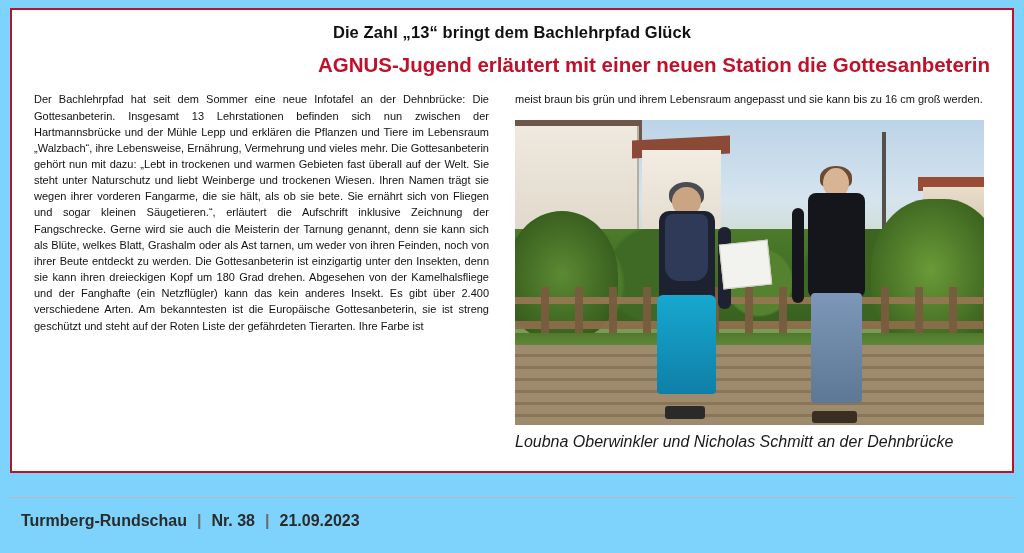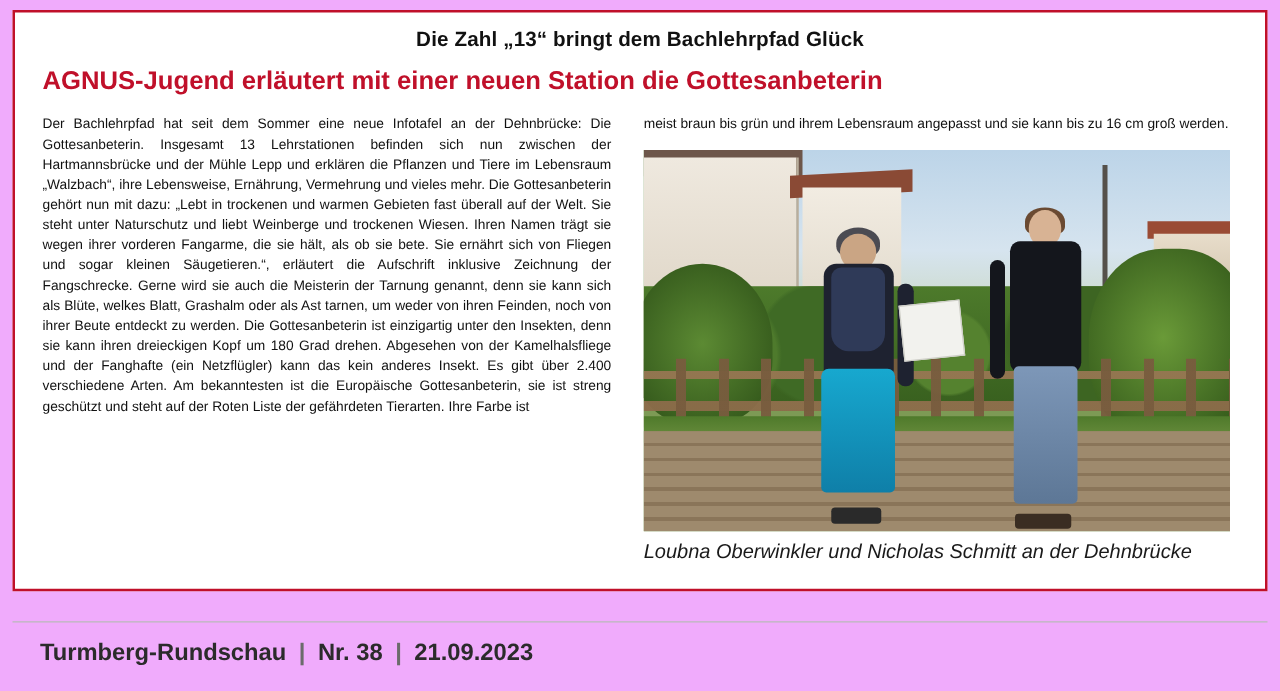--- a/index.html
+++ b/index.html
@@ -12,21 +12,21 @@
     height: 553px;
     font-family: "Liberation Sans", sans-serif;
     color: #000000;
     overflow: hidden;
   }
   .page {
     position: relative;
     width: 1024px;
     height: 553px;
     box-sizing: border-box;
-    background: #f0abfc;
+    background: #7dd3fc;
   }
   
   .article-frame {
     position: absolute;
     left: 10px;
     top: 8px;
     width: 1004px;
     height: 465px;
     box-sizing: border-box;
     border: 2px solid #c0102a;
@@ -36,21 +36,21 @@
   .kicker {
     text-align: center;
     font-size: 16.5px;
     font-weight: bold;
     color: #111111;
     letter-spacing: 0.1px;
     margin: 3px 0 0 0;
     line-height: 1.2;
   }
   .headline {
-    text-align: left;
+    text-align: right;
     font-size: 20.5px;
     font-weight: bold;
     color: #c0102a;
     margin: 10px 0 0 0;
     line-height: 1.2;
   }
   .columns {
     display: flex;
     gap: 26px;
     margin-top: 14px;
@@ -233,23 +233,23 @@
   .footer-rule {
     position: absolute;
     left: 10px;
     top: 497px;
     width: 1004px;
     height: 1px;
     background: #b9b9b9;
   }
   .footer {
     position: absolute;
-    left: 27px;
+    left: 16px;
     top: 512px;
-    font-size: 19px;
+    font-size: 16px;
     font-weight: bold;
     color: #2b2b2b;
   }
   .footer span { margin: 0 5px; }
   .footer .sep { color: #6b6b6b; font-weight: bold; }
 </style>
 </head>
 <body>
 
 <div class="page">

